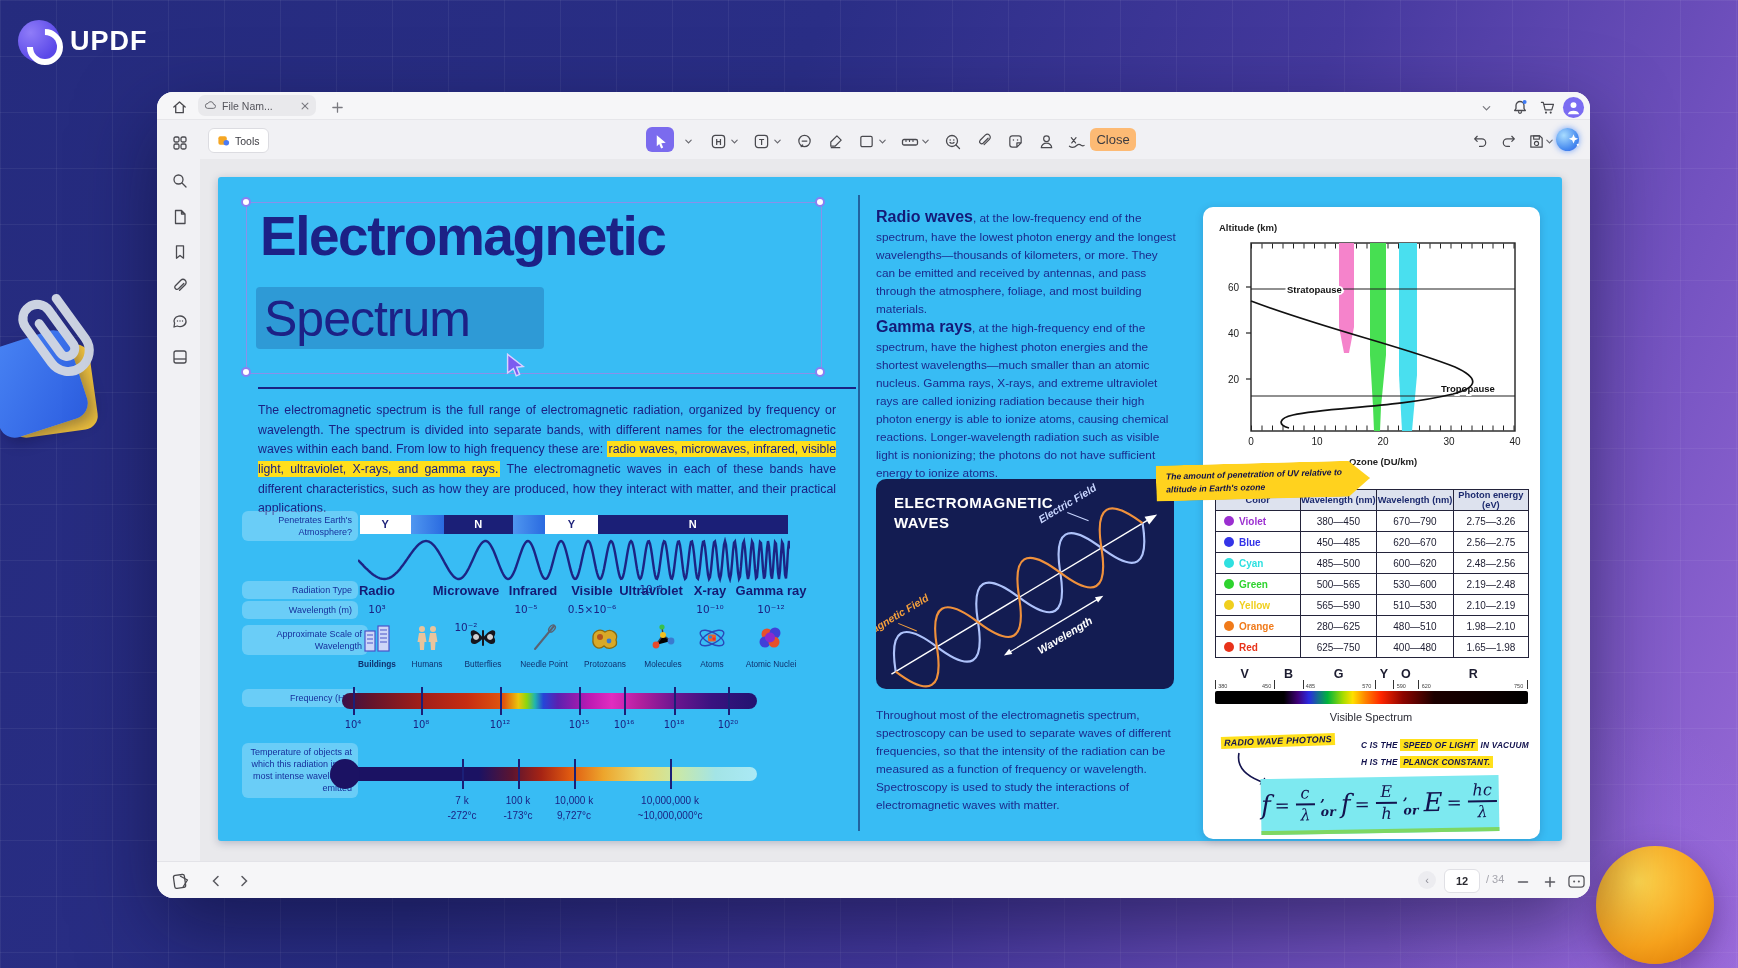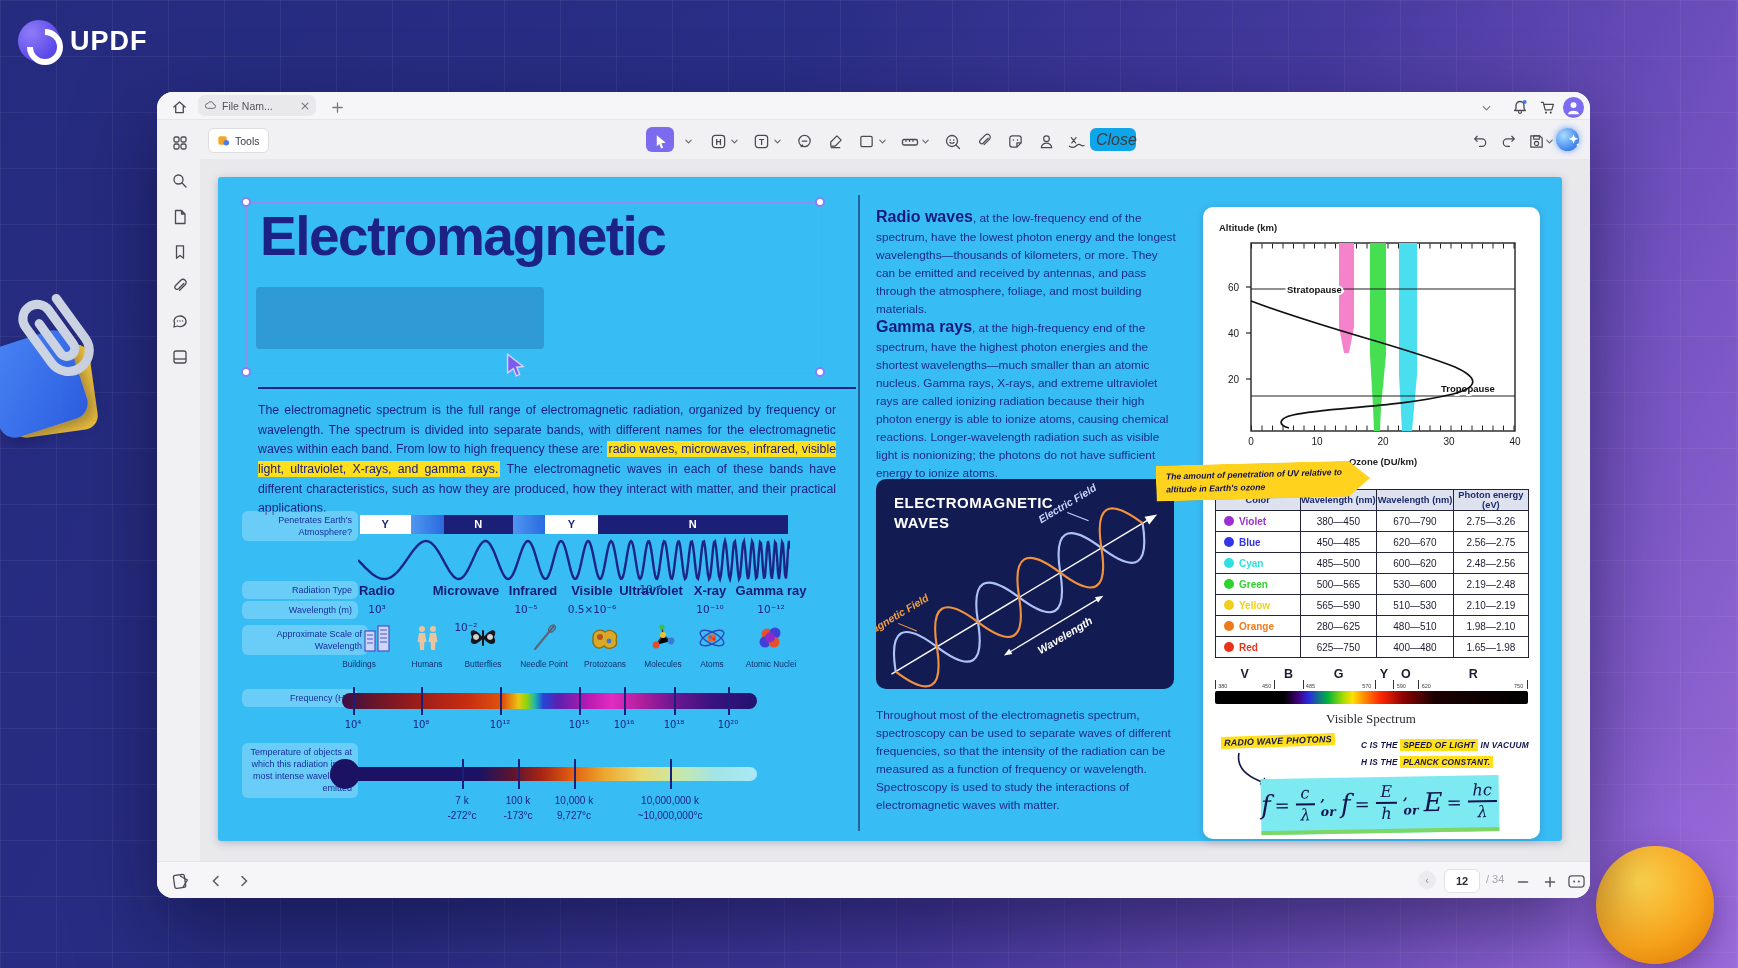--- a/index.html
+++ b/index.html
@@ -34,22 +34,22 @@
   .sidebar{position:absolute;left:0;top:27px;bottom:36px;width:43px;background:#f1f1f4;border-right:1px solid #e3e3e8;border-top:1px solid #e6e6ea;}
   .docarea{position:absolute;left:43px;top:67px;right:0;bottom:36px;background:#e9e9ec;}
   .statusbar{position:absolute;left:0;bottom:0;right:0;height:36px;background:#f6f6f8;border-top:1px solid #e3e3e8;}
   .tbtn{position:absolute;background:none;border:none;padding:2px;cursor:pointer;line-height:0;}
   .tbtn svg{display:block;}
   .tab{position:absolute;left:41px;top:3px;width:118px;height:21px;background:#e9e9ec;border-radius:7px;
     display:flex;align-items:center;gap:5px;padding:0 6px;box-sizing:border-box;}
   .tabtitle{font-size:10.5px;color:#55555c;flex:1;white-space:nowrap;overflow:hidden;}
   .toolpill{position:absolute;left:8px;top:8px;height:23px;background:#fff;border:1px solid #dcdce1;border-radius:6px;
     display:flex;align-items:center;gap:5px;padding:0 8px;font-size:10.5px;color:#3c3c42;cursor:pointer;}
-  .closebtn{position:absolute;left:890px;top:8px;width:46px;height:23px;background:#0ea5e9;border:none;border-radius:6px;
-    font-size:16px;color:#3c3c42;font-family:"Liberation Sans",sans-serif;cursor:pointer;font-style:italic;}
+  .closebtn{position:absolute;left:890px;top:8px;width:46px;height:23px;background:#fdba74;border:none;border-radius:6px;
+    font-size:13px;color:#3c3c42;font-family:"Liberation Sans",sans-serif;cursor:pointer;}
   .selbg{position:absolute;left:446px;top:7px;width:28px;height:25px;background:#7b6bee;border-radius:6px;}
   .aibtn{position:absolute;left:1356px;top:8px;width:23px;height:23px;border-radius:50%;border:none;cursor:pointer;
     background:radial-gradient(circle at 34% 32%,#a8dcff,#4a8df0 62%,#2f5fe8);box-shadow:0 0 6px rgba(80,140,250,.8);}
   .pagebox{position:absolute;left:1287px;top:7px;width:34px;height:22px;background:#fff;border:1px solid #e0e0e5;border-radius:6px;
     font-size:11px;font-weight:bold;color:#2c2c32;text-align:center;line-height:22px;}
   .circback{position:absolute;left:1261px;top:9px;width:18px;height:18px;border-radius:50%;background:#ececf0;border:none;
     color:#8f8f98;font-size:11px;line-height:16px;cursor:pointer;padding:0;}
   
   .pdfpage{position:absolute;left:18px;top:18px;width:1344px;height:664px;background:#38bcf4;border-radius:3px;
     box-shadow:0 2px 8px rgba(20,30,80,.25);color:#1b2283;}
@@ -89,21 +89,21 @@
   .vtable > div{border-right:1px solid #23233a;border-bottom:1px solid #23233a;display:flex;align-items:center;justify-content:center;height:20px;}
   .vtable .th{background:#dde2ee;font-weight:bold;color:#1c2a6e;font-size:9.3px;text-align:center;}
   .vtable .tdc{justify-content:flex-start;padding-left:8px;gap:5px;}
   .dot{width:10px;height:10px;border-radius:50%;display:inline-block;flex:none;}
   .cname{font-weight:bold;font-size:10px;}
   .visletter{font-size:12.5px;font-weight:bold;color:#1c1c30;}
   .vistick{position:absolute;bottom:0;width:1px;height:9px;background:#333;}
   .visnum{position:absolute;bottom:0;font-size:5.5px;color:#444;transform:translateX(-50%);}
   .visbar{position:absolute;height:13px;border-radius:2px;
     background:linear-gradient(90deg,#000 0%,#000 22%,#40007a 26.5%,#2a2ae0 30%,#00b43c 36%,#aadc00 41%,#ffe000 44%,#ff8400 48%,#ff2600 53%,#8e0400 60%,#1c0000 70%,#000 100%);}
-  .viscaption{font-size:13px;color:#2a2a34;font-family:Liberation Serif, serif;}
+  .viscaption{font-size:11px;color:#2a2a34;}
   .note-hand{font-style:italic;font-weight:bold;color:#13134e;font-size:9px;letter-spacing:.2px;}
   .note-hl{background:#ffe01b;padding:1px 3px;}
   .callout{position:absolute;background:#ffd21e;color:#10104a;font-size:8.6px;font-weight:bold;font-style:italic;
     line-height:1.5;padding:5px 22px 5px 10px;transform:rotate(-1.5deg);z-index:6;
     clip-path:polygon(0 0,90% 0,100% 50%,90% 100%,0 100%);box-shadow:2px 3px 6px rgba(20,20,60,.25);}
   .formulabox{position:absolute;background:#7de9f0;border-bottom:4px solid #7ed763;transform:rotate(-1deg);
     display:flex;align-items:center;justify-content:center;gap:4px;font-family:"DejaVu Serif",serif;font-style:italic;color:#13134e;}
   .frac{display:inline-flex;flex-direction:column;align-items:center;line-height:1;margin:0 2px;}
   .frac .num{font-size:16px;padding:0 5px 2px;border-bottom:2px solid #13134e;}
   .frac .den{font-size:16px;padding-top:2px;}
@@ -377,20 +377,21 @@
       <div class="pdfpage">
 
         <div class="abs selframe" style="left:28px;top:25px;width:574px;height:170px;"></div>
         <div class="handle" style="left:23px;top:20px;"></div>
         <div class="handle" style="left:597px;top:20px;"></div>
         <div class="handle" style="left:23px;top:190px;"></div>
         <div class="handle" style="left:597px;top:190px;"></div>
 
         <div class="abs doctitle1" style="left:42px;top:27px;">Electromagnetic</div>
         <div class="abs" style="left:38px;top:110px;width:288px;height:62px;background:#2e9ad6;border-radius:4px;"></div>
+        <div class="abs doctitle2" style="left:46px;top:113px;">Spectrum</div>
 
         <svg class="abs" style="left:288px;top:176px;" width="20" height="24" viewBox="0 0 16 20">
           <path d="M1 1 L14 11.2 L8.6 11.8 L11 17.8 L8.2 19 L5.8 13 L1 16.6 Z" fill="#7c5cf0" stroke="#d9d2ff" stroke-width="1.2"></path>
         </svg>
 
         <div class="abs" style="left:40px;top:210px;width:598px;height:2px;background:#1b2283;"></div>
 
         <div class="abs introtext" style="left:40px;top:224px;width:578px;">
           <span>The electromagnetic spectrum is the full range of electromagnetic radiation, organized by frequency or wavelength. The spectrum is divided into separate bands, with different names for the electromagnetic waves within each band. From low to high frequency these are: </span><span class="hl-yellow">radio waves, microwaves, infrared, visible light, ultraviolet, X-rays, and gamma rays.</span><span> The electromagnetic waves in each of these bands have different characteristics, such as how they are produced, how they interact with matter, and their practical applications.</span>
         </div>
@@ -469,21 +470,21 @@
             <circle cx="15.5" cy="16" r="1.6" fill="#3a7ad0"></circle>
             <circle cx="19" cy="17.8" r="1.6" fill="#e83030"></circle>
         </svg>
         <svg class="cx" style="left:553px;top:444px;" width="34" height="34" viewBox="0 0 34 34">
           <circle cx="13" cy="13" r="5.5" fill="#e8502a"></circle>
             <circle cx="21" cy="12" r="5.5" fill="#4040d8"></circle>
           <circle cx="11" cy="21" r="5.5" fill="#4040d8"></circle>
             <circle cx="20" cy="21" r="5.5" fill="#e8502a"></circle>
           <circle cx="16" cy="16.5" r="5" fill="#8a2ad0"></circle>
         </svg>
-        <span class="cx scalelabel" style="left:141px;top:482px;">Buildings</span>
+        <span class="cx scalelabel" style="left:159px;top:482px;font-weight:bold;">Buildings</span>
         <span class="cx scalelabel" style="left:209px;top:482px;">Humans</span>
         <span class="cx scalelabel" style="left:265px;top:482px;">Butterflies</span>
         <span class="cx scalelabel" style="left:326px;top:482px;">Needle Point</span>
         <span class="cx scalelabel" style="left:387px;top:482px;">Protozoans</span>
         <span class="cx scalelabel" style="left:445px;top:482px;">Molecules</span>
         <span class="cx scalelabel" style="left:494px;top:482px;">Atoms</span>
         <span class="cx scalelabel" style="left:553px;top:482px;">Atomic Nuclei</span>
 
         <div class="rowlabel" style="left:24px;top:512px;width:116px;">Frequency (Hz)</div>
         <div class="gradbar freqbar" style="left:124px;top:516px;width:415px;"></div>

